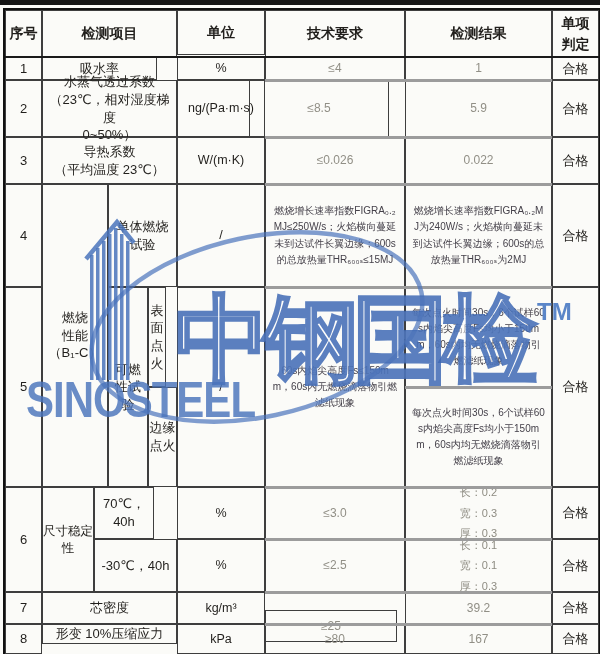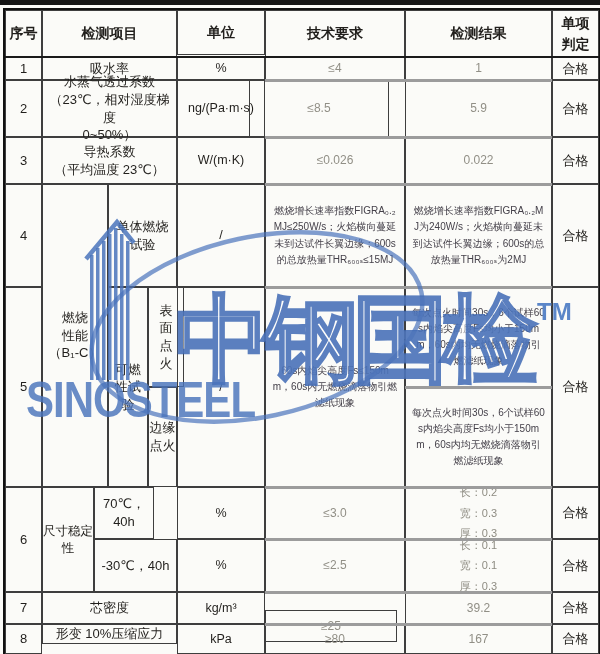--- a/index.html
+++ b/index.html
@@ -38,21 +38,21 @@
 
   <div class="cell hd" style="left:0;top:0;width:37px;height:47px">序号</div>
   <div class="cell hd" style="left:37px;top:0;width:135px;height:47px">检测项目</div>
   <div class="cell hd" style="left:172px;top:0;width:88px;height:45px">单位</div>
   <div class="cell hd" style="left:260px;top:0;width:140px;height:47px">技术要求</div>
   <div class="cell hd" style="left:400px;top:0;width:147px;height:47px">检测结果</div>
   <div class="cell hd pad" style="left:547px;top:0;width:47px;height:47px">单项判定</div>
   <div id="hdline"></div>
 
   <div class="cell" style="left:0;top:47px;width:37px;height:23px">1</div>
-  <div class="cell" style="left:37px;top:47px;width:135px;height:23px">吸水率</div>
+  <div class="cell" style="left:37px;top:47px;width:115px;height:23px">吸水率</div>
   <div class="cell unitc" style="left:172px;top:47px;width:88px;height:23px">%</div>
   <div class="cell faint" style="left:260px;top:47px;width:140px;height:23px">≤4</div>
   <div class="cell faint" style="left:400px;top:47px;width:147px;height:23px">1</div>
   <div class="cell" style="left:547px;top:47px;width:47px;height:23px">合格</div>
 
   <div class="cell" style="left:0;top:70px;width:37px;height:57px">2</div>
   <div class="cell" style="left:37px;top:70px;width:135px;height:57px">水蒸气透过系数
 （23℃，相对湿度梯度
 0~50%）</div>
   <div class="cell unitc" style="left:172px;top:70px;width:88px;height:57px">ng/(Pa·m·s)</div>
@@ -74,21 +74,21 @@
 （B₁-C）</div>
   <div class="cell" style="left:103px;top:174px;width:69px;height:103px">单体燃烧
 试验</div>
   <div class="cell unitc" style="left:172px;top:174px;width:88px;height:103px">/</div>
   <div class="cell sm" style="left:260px;top:174px;width:140px;height:103px">燃烧增长速率指数FIGRA₀.₂MJ≤250W/s；火焰横向蔓延未到达试件长翼边缘；600s的总放热量THR₆₀₀ₛ≤15MJ</div>
   <div class="cell sm" style="left:400px;top:174px;width:147px;height:103px">燃烧增长速率指数FIGRA₀.₂MJ为240W/s；火焰横向蔓延未到达试件长翼边缘；600s的总放热量THR₆₀₀ₛ为2MJ</div>
   <div class="cell" style="left:547px;top:174px;width:47px;height:103px">合格</div>
 
   <div class="cell" style="left:0;top:277px;width:37px;height:200px">5</div>
   <div class="cell" style="left:103px;top:277px;width:40px;height:200px;padding:0 1px">可燃性试验</div>
-  <div class="cell" style="left:143px;top:277px;width:17px;height:100px;padding:17px">表面点火</div>
+  <div class="cell" style="left:143px;top:277px;width:17px;height:100px;padding:8px">表面点火</div>
   <div class="cell" style="left:143px;top:377px;width:29px;height:100px;padding:0">边缘点火</div>
   <div class="cell unitc" style="left:172px;top:277px;width:88px;height:200px">/</div>
   <div class="cell sm" style="left:260px;top:277px;width:140px;height:200px">60s内焰尖高度Fs≤150mm，60s内无燃烧滴落物引燃滤纸现象</div>
   <div class="cell sm" style="left:400px;top:277px;width:147px;height:100px">每次点火时间30s，6个试样60s内焰尖高度Fs均小于150mm，60s内均无燃烧滴落物引燃滤纸现象</div>
   <div class="cell sm" style="left:400px;top:377px;width:147px;height:100px">每次点火时间30s，6个试样60s内焰尖高度Fs均小于150mm，60s内均无燃烧滴落物引燃滤纸现象</div>
   <div class="cell" style="left:547px;top:277px;width:47px;height:200px">合格</div>
 
   <div class="cell" style="left:0;top:477px;width:37px;height:105px">6</div>
   <div class="cell" style="left:37px;top:477px;width:52px;height:105px;font-size:12.5px">尺寸稳定
 性</div>

